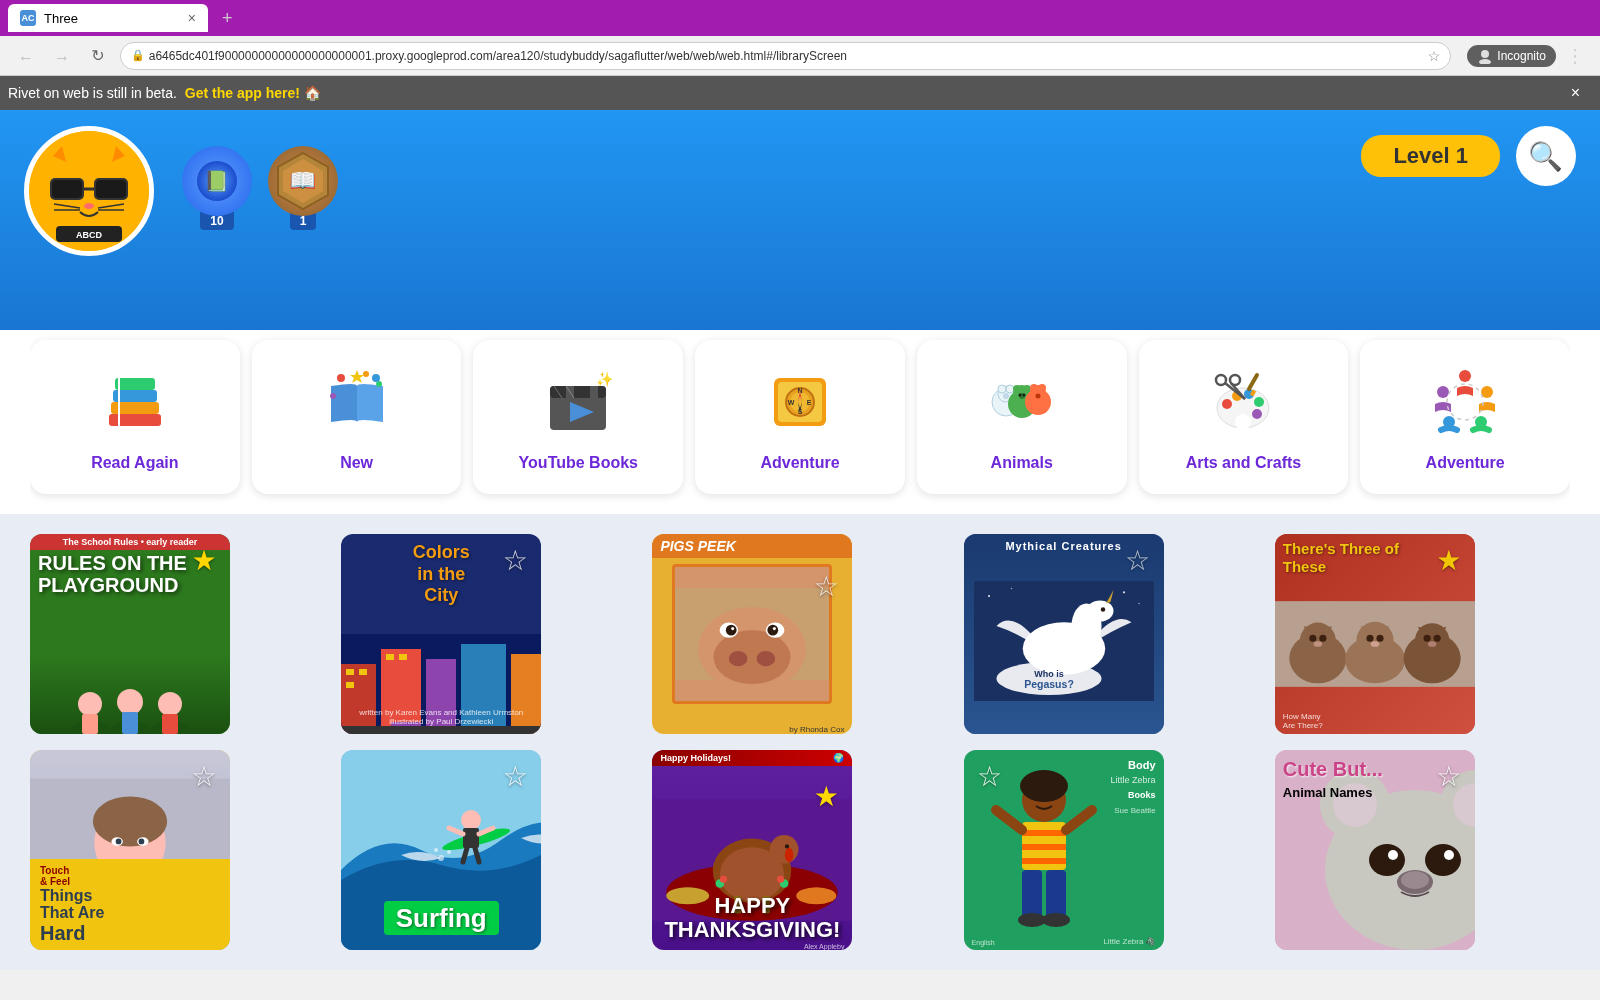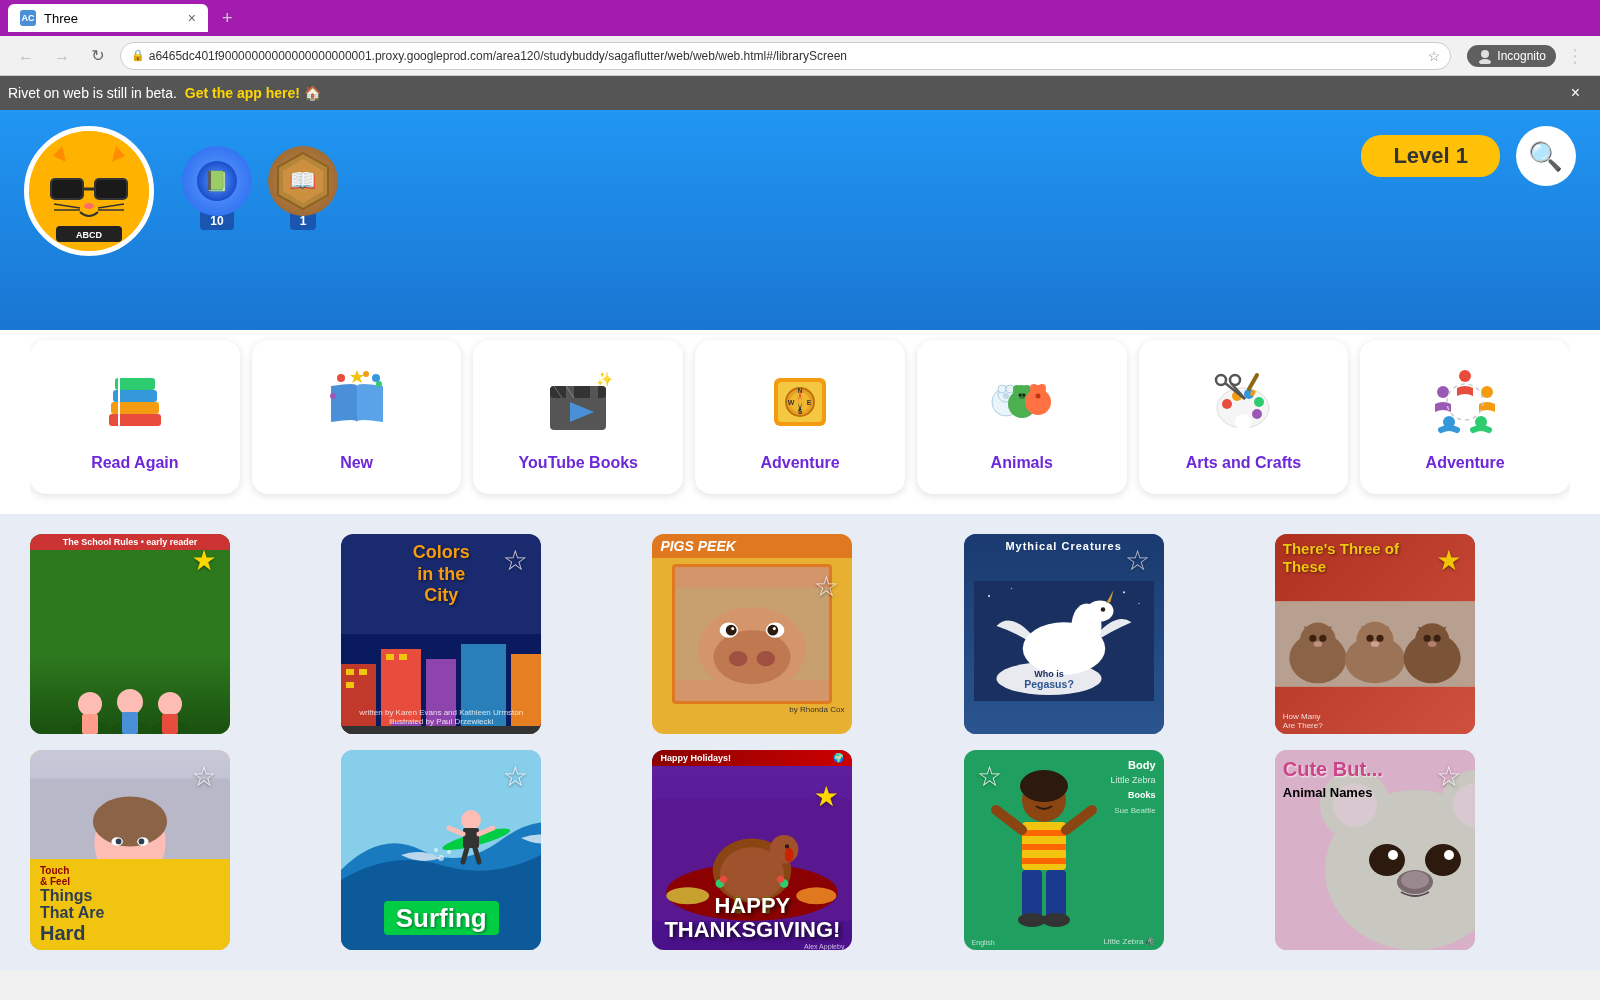--- a/index.html
+++ b/index.html
@@ -341,20 +341,21 @@
 
   </div>
 </div>
 
 <div class="books-section">
   <div class="books-grid">
 
     <div class="book-card" style="background:#2d7a1e; height:200px;">
       <div style="width:100%; height:100%; position:relative; overflow:hidden;">
         <div style="position:absolute; top:0; left:0; right:0; background:#cc3333; color:white; font-size:9px; padding:3px 6px; text-align:center; font-weight:bold;">The School Rules • early reader</div>
+        <div style="position:absolute; top:18px; left:8px; right:8px; color:white; font-size:20px; font-weight:900; line-height:1.1; text-shadow:2px 2px 4px rgba(0,0,0,0.6);">RULES ON THE PLAYGROUND</div>
 
         <div style="position:absolute; bottom:0; left:0; right:0; height:80px; background:linear-gradient(180deg, transparent, #1a5010); display:flex; align-items:flex-end; justify-content:center;">
           <svg width="160" height="80" viewBox="0 0 160 80">
 
             <ellipse cx="40" cy="75" rx="18" ry="8" fill="#1a5010"></ellipse>
             <circle cx="40" cy="50" r="12" fill="#fdbcb4"></circle>
             <rect x="32" y="60" width="16" height="20" fill="#ff9c8a" rx="2"></rect>
             <ellipse cx="80" cy="75" rx="18" ry="8" fill="#1a5010"></ellipse>
             <circle cx="80" cy="48" r="13" fill="#fdbcb4"></circle>
             <rect x="72" y="58" width="16" height="22" fill="#4a90d9" rx="2"></rect>
@@ -418,21 +419,21 @@
             <ellipse cx="118" cy="92" rx="12" ry="10" fill="#a05040"></ellipse>
 
             <ellipse cx="70" cy="55" rx="12" ry="10" fill="white"></ellipse>
             <circle cx="73" cy="55" r="7" fill="#2c1a0e"></circle>
             <circle cx="75" cy="53" r="2" fill="white"></circle>
             <ellipse cx="130" cy="55" rx="12" ry="10" fill="white"></ellipse>
             <circle cx="127" cy="55" r="7" fill="#2c1a0e"></circle>
             <circle cx="129" cy="53" r="2" fill="white"></circle>
           </svg>
         </div>
-        <div style="position:absolute; bottom:20px; right:8px; color:#333; font-size:8px;">by Rhonda Cox</div>
+        <div style="position:absolute; bottom:0; right:8px; color:#333; font-size:8px;">by Rhonda Cox</div>
         <div class="star-badge" style="position:absolute; top:34px; right:8px; font-size:28px; color:rgba(255,255,255,0.8);">☆</div>
       </div>
     </div>
 
     <div class="book-card" style="background:#2a5590; height:200px;">
       <div style="width:100%; height:100%; position:relative; overflow:hidden; background:linear-gradient(180deg, #1a3a70 0%, #2a5590 100%);">
         <div style="position:absolute; top:6px; left:0; right:0; text-align:center; color:white; font-size:11px; font-weight:bold; letter-spacing:1px;">Mythical Creatures</div>
 
         <div style="position:absolute; top:24px; left:10px; right:10px; bottom:10px; display:flex; align-items:center; justify-content:center;">
           <svg width="240" height="160" viewBox="0 0 240 160">

